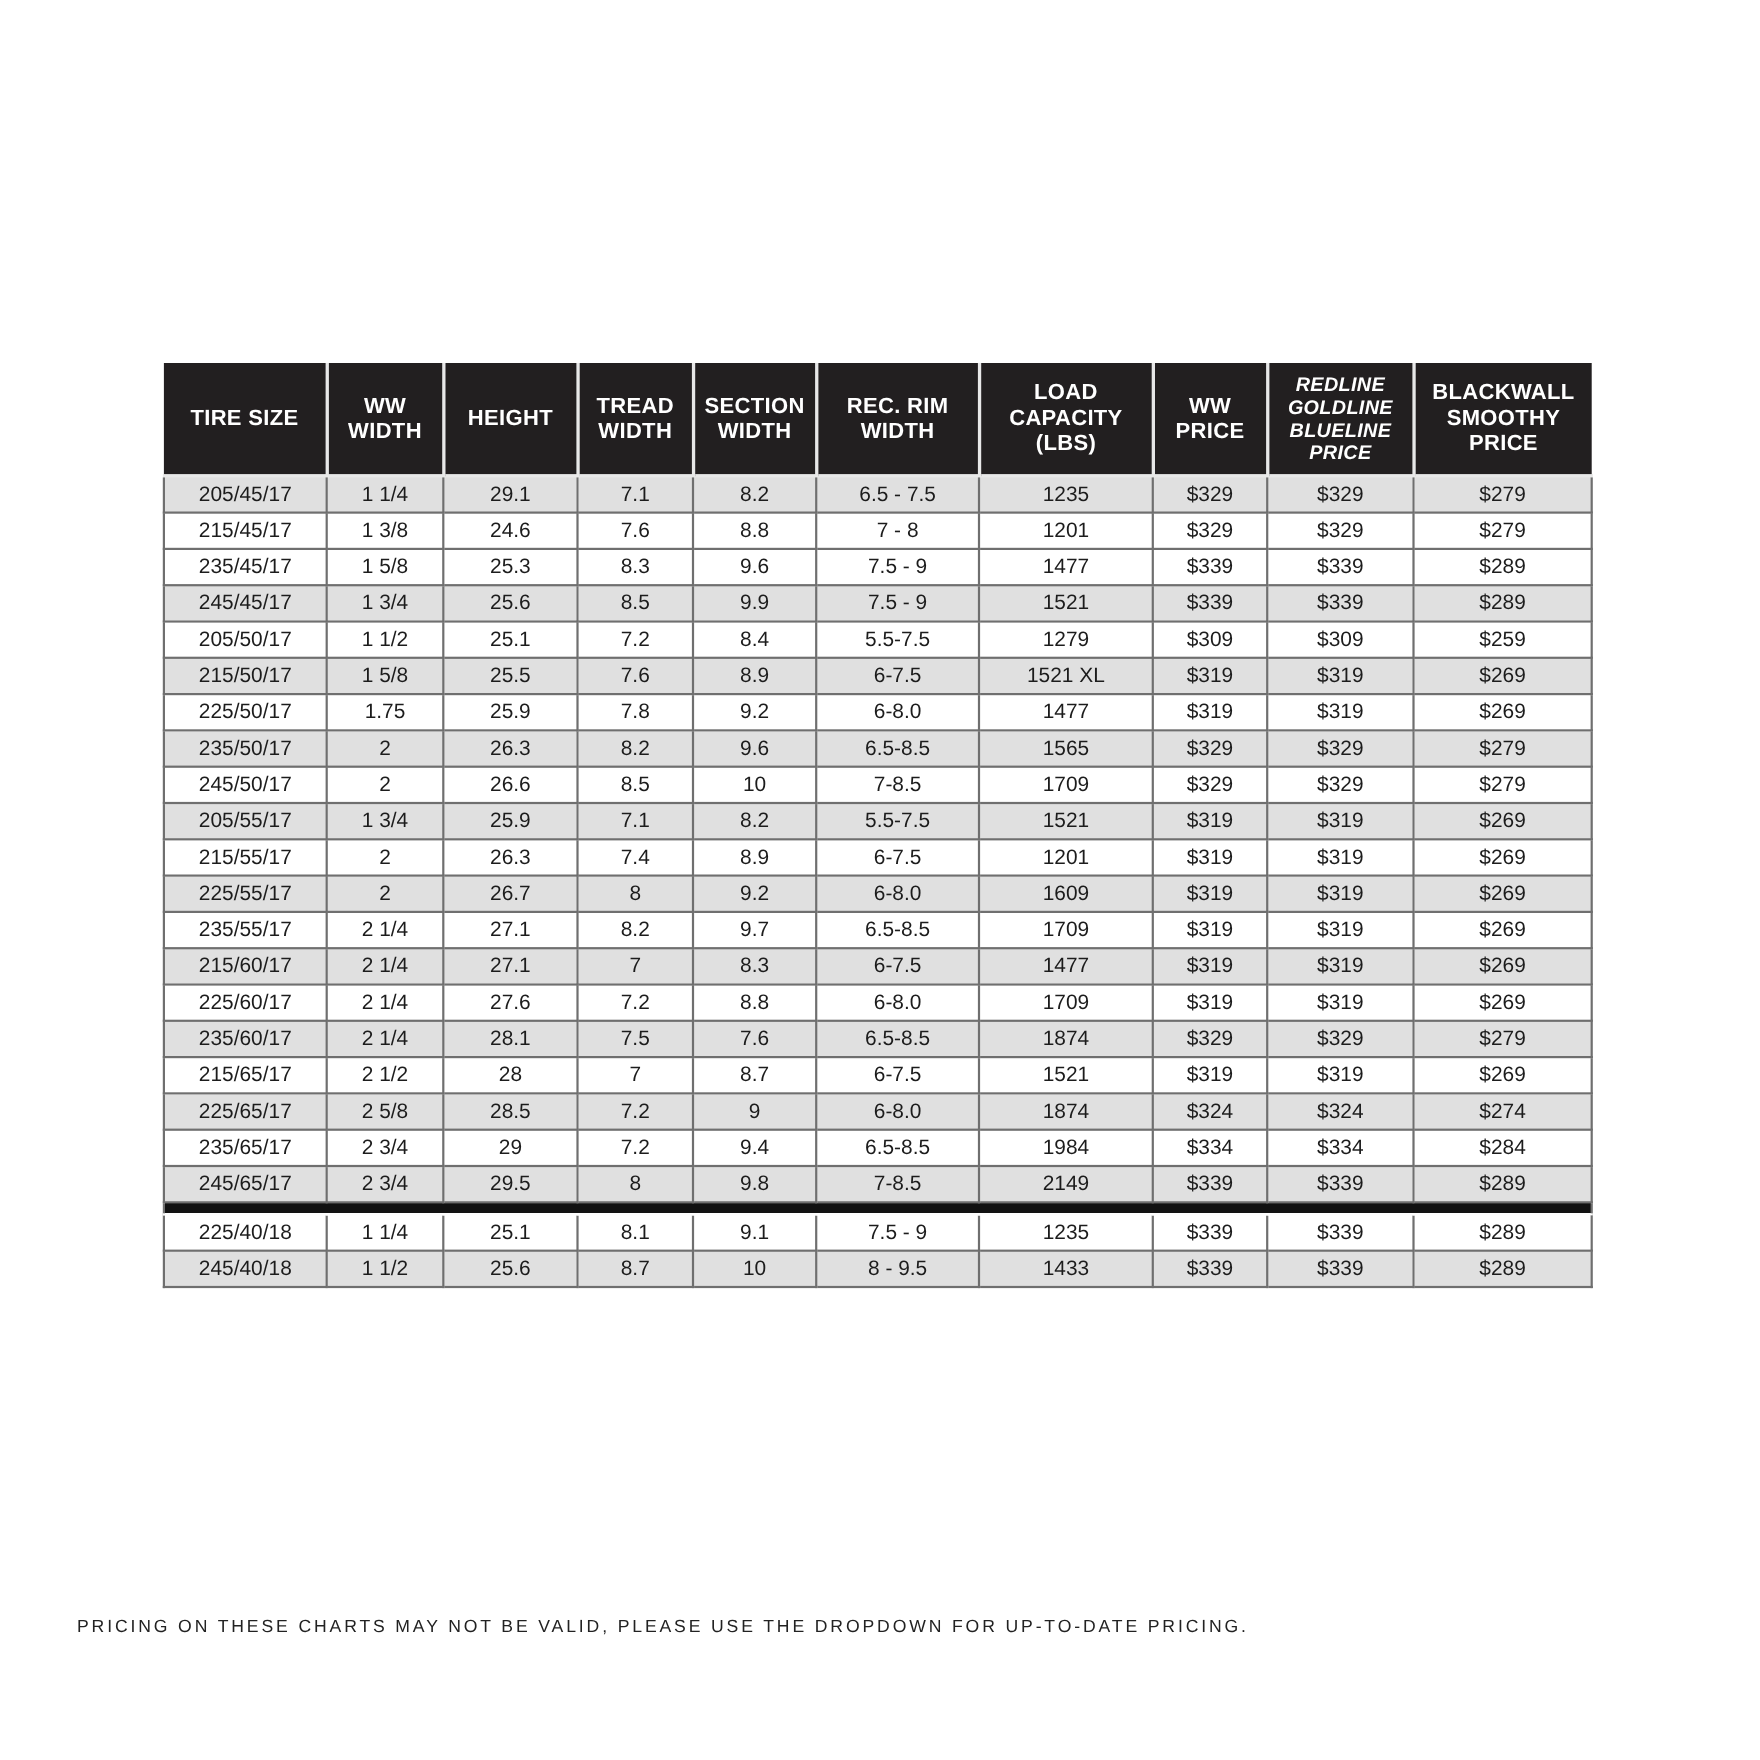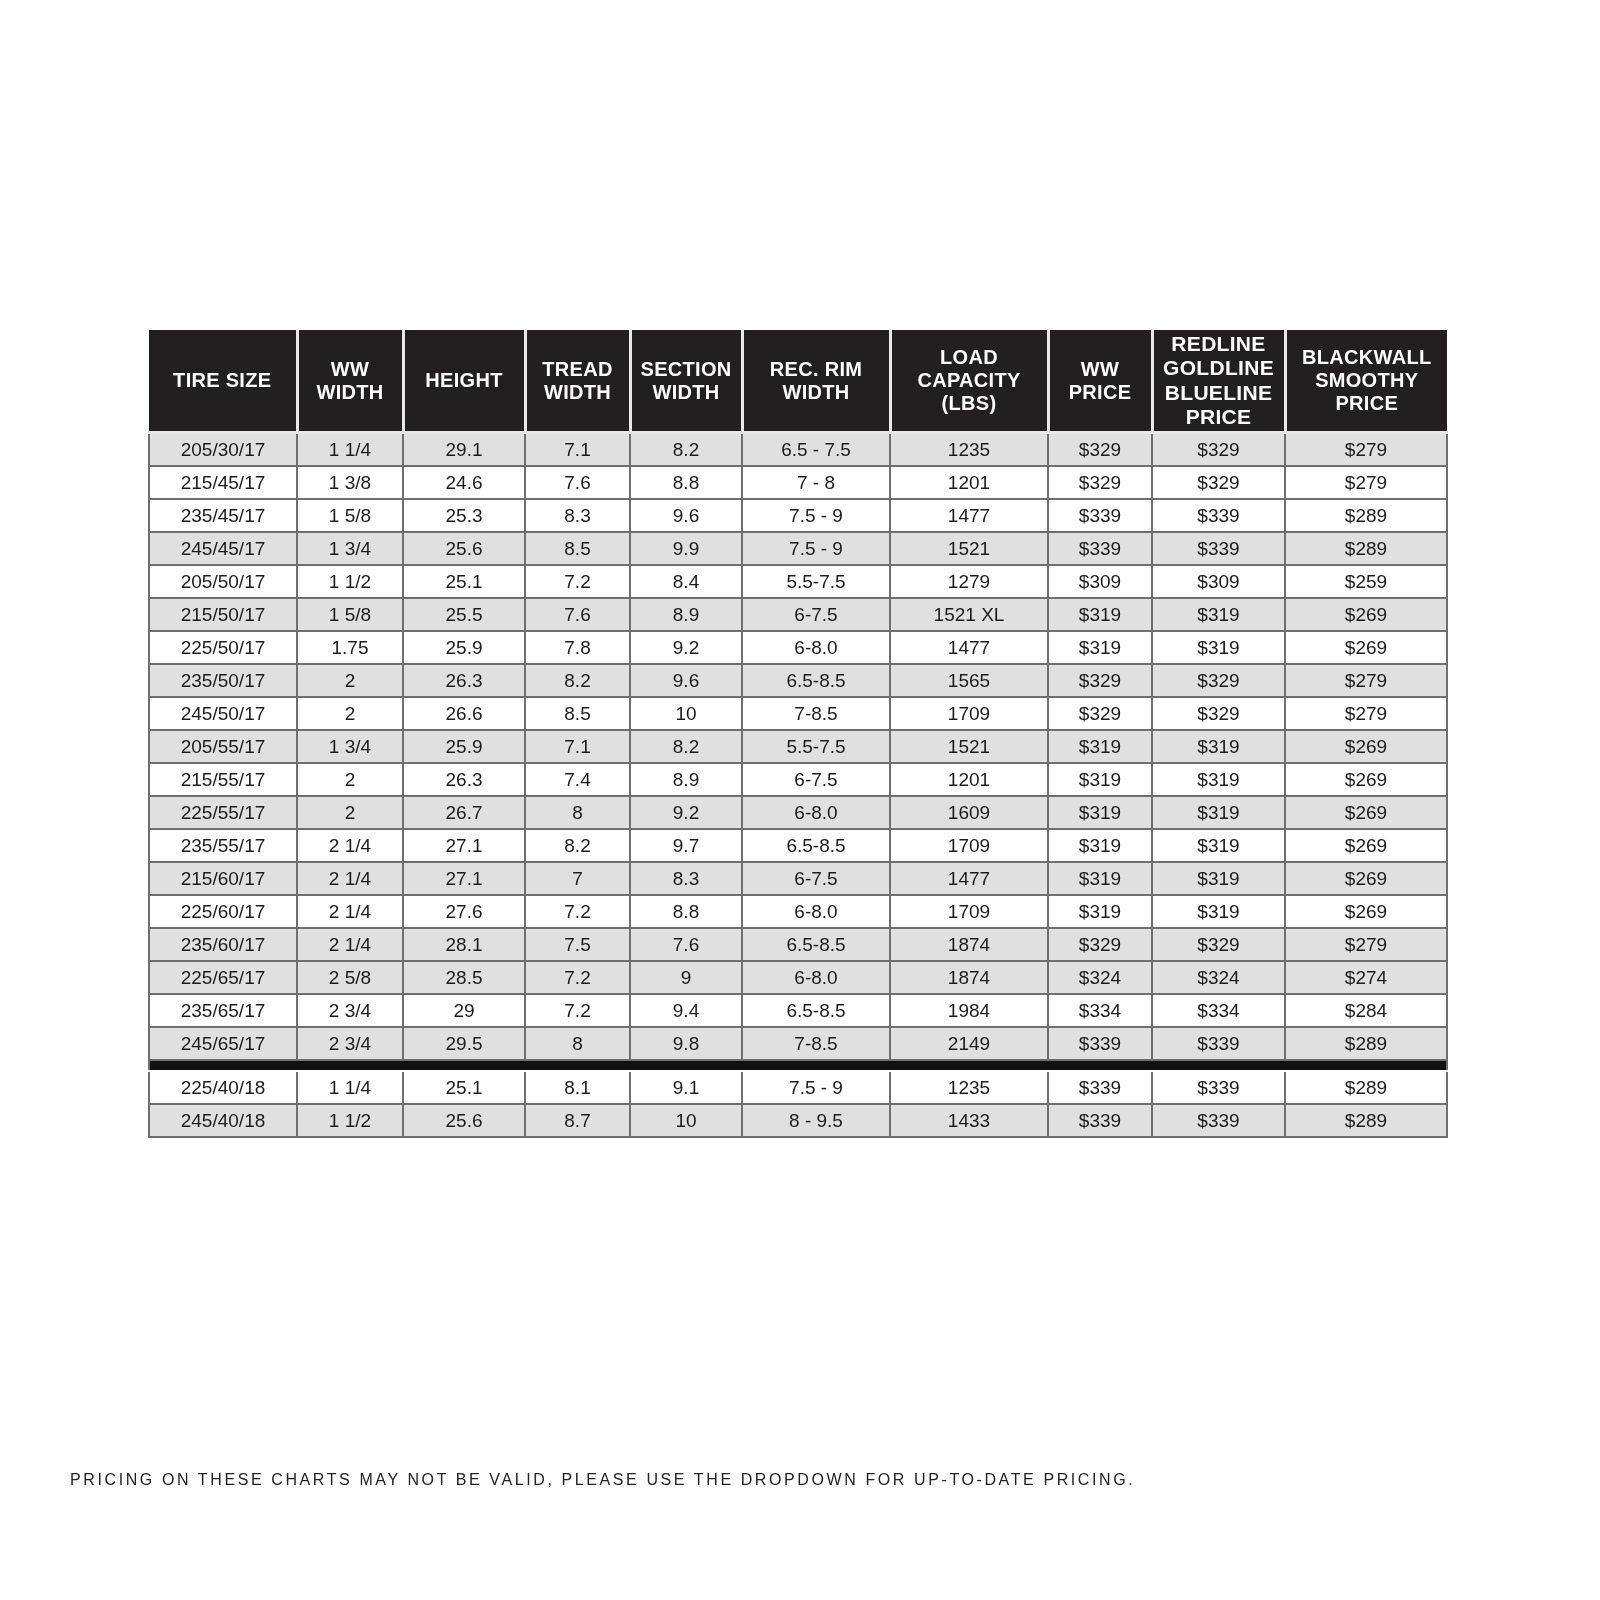--- a/index.html
+++ b/index.html
@@ -34,21 +34,21 @@
     vertical-align: middle;
     white-space: pre-line;
     border: 3px solid #e8e8e8;
     padding: 0 2px;
     letter-spacing: 0.3px;
   }
   table.tire-table thead th:first-child { border-left: none; }
   table.tire-table thead th:last-child  { border-right: none; }
   table.tire-table thead th { border-top: none; }
   
-  table.tire-table thead th:nth-child(9) { font-size: 21px; }
+  table.tire-table thead th:nth-child(9) { font-size: 18px; font-style: italic; }
 
   table.tire-table tbody td {
     height: 31px;
     text-align: center;
     vertical-align: middle;
     font-size: 19px;
     color: #1c1c1c;
     border: 2px solid #6f6f6f;
     padding: 0;
     line-height: 31px;
@@ -119,21 +119,21 @@
 GOLDLINE
 BLUELINE
 PRICE</th>
         <th>BLACKWALL
 SMOOTHY
 PRICE</th>
       </tr>
     </thead>
     <tbody id="table-body">
         <tr class="shade">
-          <td>205/30/17</td>
+          <td>205/45/17</td>
           <td>1 1/4</td>
           <td>29.1</td>
           <td>7.1</td>
           <td>8.2</td>
           <td>6.5 - 7.5</td>
           <td>1235</td>
           <td>$329</td>
           <td>$329</td>
           <td>$279</td>
         </tr>
@@ -310,20 +310,32 @@
           <td>2 1/4</td>
           <td>28.1</td>
           <td>7.5</td>
           <td>7.6</td>
           <td>6.5-8.5</td>
           <td>1874</td>
           <td>$329</td>
           <td>$329</td>
           <td>$279</td>
         </tr>
+        <tr class="plain">
+          <td>215/65/17</td>
+          <td>2 1/2</td>
+          <td>28</td>
+          <td>7</td>
+          <td>8.7</td>
+          <td>6-7.5</td>
+          <td>1521</td>
+          <td>$319</td>
+          <td>$319</td>
+          <td>$269</td>
+        </tr>
         <tr class="shade">
           <td>225/65/17</td>
           <td>2 5/8</td>
           <td>28.5</td>
           <td>7.2</td>
           <td>9</td>
           <td>6-8.0</td>
           <td>1874</td>
           <td>$324</td>
           <td>$324</td>

